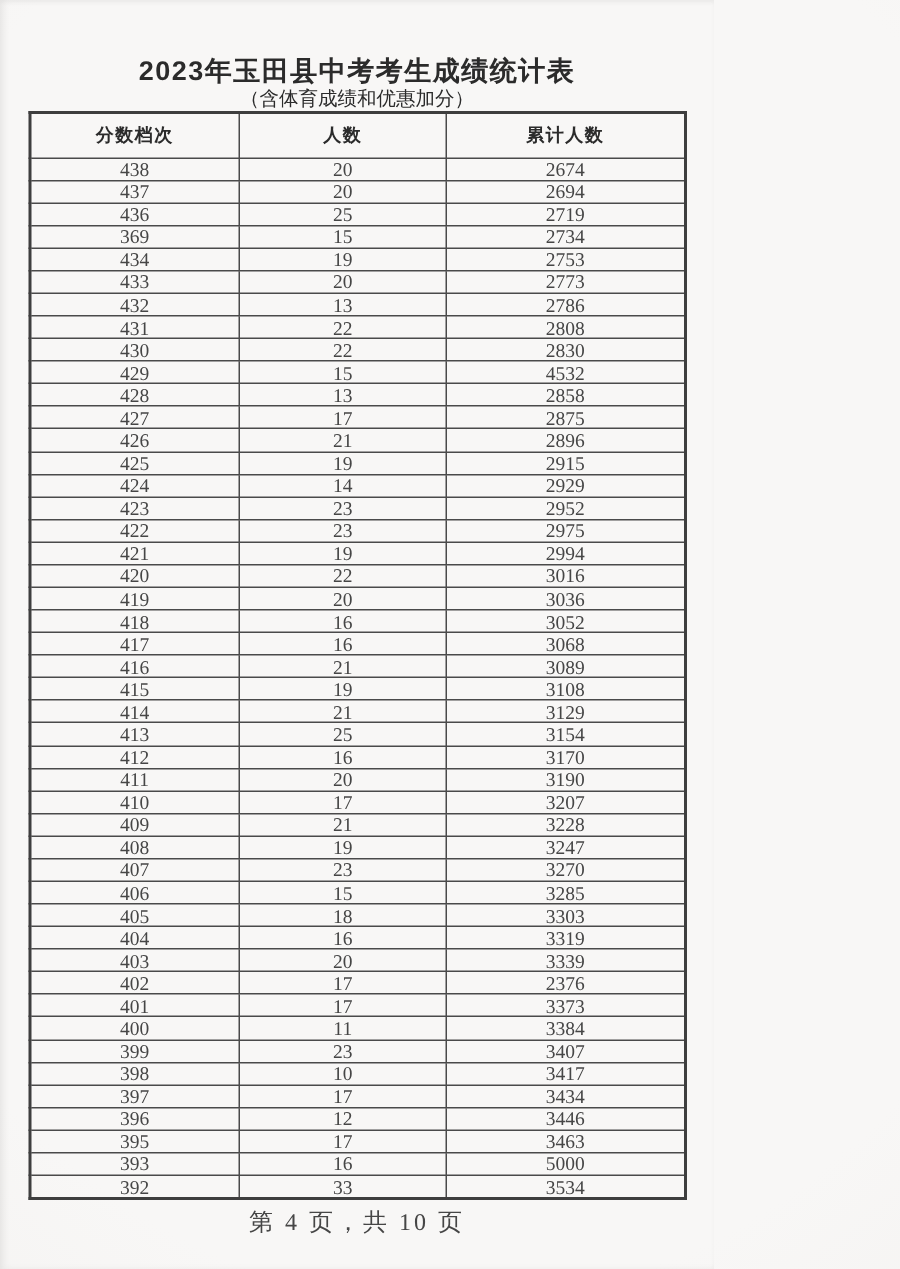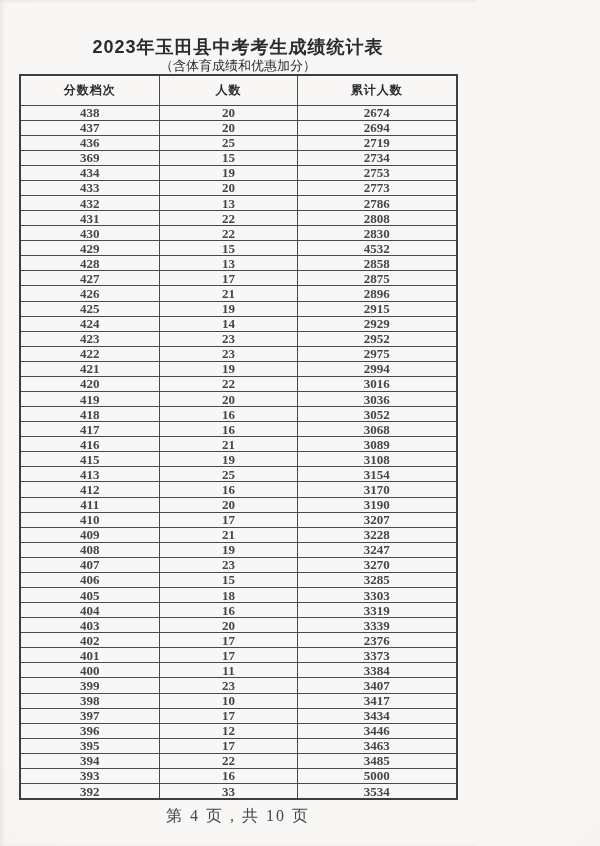--- a/index.html
+++ b/index.html
@@ -65,21 +65,20 @@
   }
   .score-table th {
     font-family: "Liberation Sans", "DejaVu Sans", sans-serif;
     font-weight: bold;
     font-size: 12px;
     letter-spacing: 1px;
     color: var(--title-text, #2f2f2f);
   }
   .score-table tbody tr {
     height: 14.8px;
-    font-weight: bold;
   }
   .score-table td {
     font-size: 13px;
     line-height: 1;
     color: var(--text, #4a4a4a);
   }
   .doc-footer {
     margin-top: 9px;
     text-align: center;
     font-size: 16px;
@@ -225,20 +224,25 @@
           <td>416</td>
           <td>21</td>
           <td>3089</td>
         </tr>
         <tr>
           <td>415</td>
           <td>19</td>
           <td>3108</td>
         </tr>
         <tr>
+          <td>414</td>
+          <td>21</td>
+          <td>3129</td>
+        </tr>
+        <tr>
           <td>413</td>
           <td>25</td>
           <td>3154</td>
         </tr>
         <tr>
           <td>412</td>
           <td>16</td>
           <td>3170</td>
         </tr>
         <tr>
@@ -320,25 +324,20 @@
           <td>396</td>
           <td>12</td>
           <td>3446</td>
         </tr>
         <tr>
           <td>395</td>
           <td>17</td>
           <td>3463</td>
         </tr>
         <tr>
-          <td>394</td>
-          <td>22</td>
-          <td>3485</td>
-        </tr>
-        <tr>
           <td>393</td>
           <td>16</td>
           <td>5000</td>
         </tr>
         <tr>
           <td>392</td>
           <td>33</td>
           <td>3534</td>
         </tr>
       </tbody>

